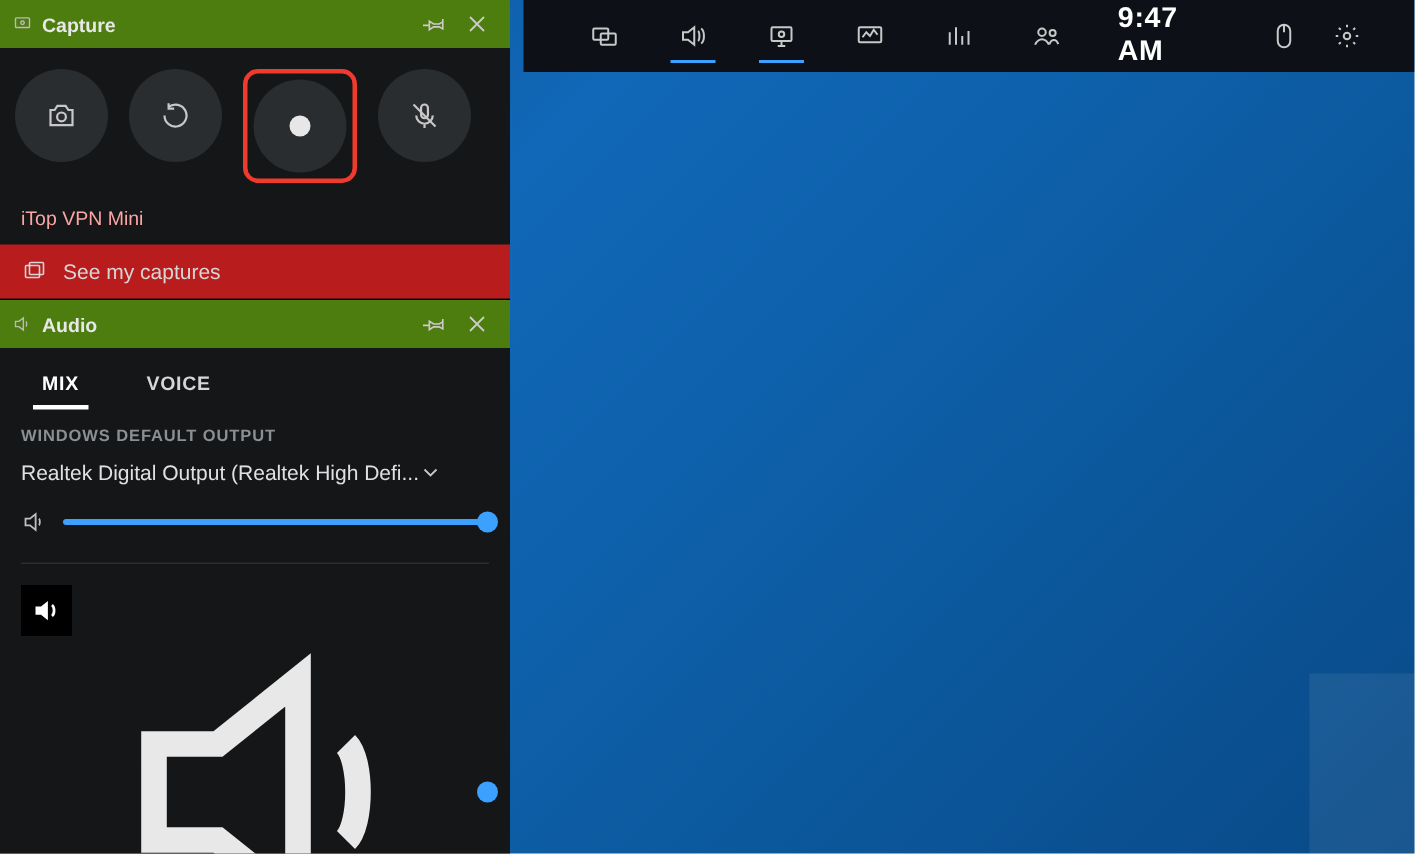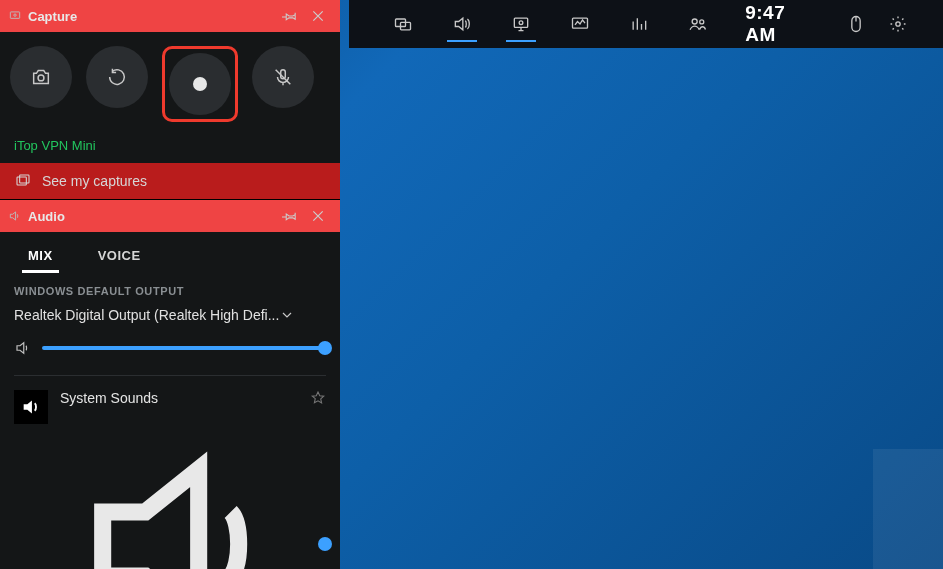--- a/index.html
+++ b/index.html
@@ -25,40 +25,40 @@
   width: 30px; height: 2px; background: #3ca0ff;
 }
 .topbar-time { color: #fff; font-size: 19px; font-weight: 600; margin: 0 18px 0 18px; letter-spacing: .5px;}
 .topbar-spacer { flex: 1; }
 
 
 .panel-stack { position: absolute; top: 0; left: 0; width: 340px; }
 .panel { background: #141617; border-bottom: 1px solid #000; }
 .panel-header {
   display: flex; align-items: center; height: 32px; padding: 0 8px;
-  background: #ef4444;
+  background: #4d7c0f;
 }
 .panel-header .title { font-weight: 600; font-size: 13px; margin-left: 6px; flex:1;}
 .panel-header svg.hdr-icon { width: 14px; height: 14px; color:#bbb; }
 .hdr-btn { width: 28px; height: 28px; display:flex; align-items:center; justify-content:center; color:#ccc;}
 .hdr-btn svg { width:16px; height:16px; }
 
 
 .capture-body { padding: 14px 10px 10px 10px; display:flex; gap:14px; justify-content:flex-start; }
 .round-btn {
   width: 62px; height: 62px; border-radius: 50%;
   background: #2a2d30; display:flex; align-items:center; justify-content:center;
   color:#c8c8c8;
 }
 .round-btn svg { width:22px; height:22px; }
 .round-btn.record { position:relative; }
 .round-btn.record .dot { width:14px; height:14px; border-radius:50%; background:#e7e7e7;}
 .record-highlight { border:3px solid #ef3a2d; border-radius:10px; padding:4px; }
 
-.capture-sub { padding: 6px 14px 10px 14px; color:#22c55e; font-size:13px;}
+.capture-sub { padding: 6px 14px 10px 14px; color:#fca5a5; font-size:13px;}
 .see-captures {
   background:#b91c1c; display:flex; align-items:center; gap:10px;
   padding: 10px 14px; font-size:14px; color:#d6d6d6;
 }
 .see-captures svg { width:18px; height:16px; }
 
 
 .audio-tabs { display:flex; gap:17px; padding: 10px 14px 0 14px; }
 .audio-tab { font-size:13px; font-weight:700; color:#d6d6d6; padding: 6px 14px 10px 14px; position:relative; letter-spacing:.5px;}
 .audio-tab.active { color:#fff; }
@@ -254,26 +254,20 @@
       <div class="divider"></div>
 
       <div class="app-row">
         <div class="app-icon">
           <svg viewBox="0 0 24 24" fill="currentColor">
               <path d="M4 9v6h4l5 4V5L8 9H4z"></path>
               <path d="M16 8c2 1.5 2 6.5 0 8" fill="none" stroke="currentColor" stroke-width="2"></path>
             </svg>
         </div>
         <div class="app-main">
-          <div class="app-title-row">
-            <span class="app-title">System Sounds</span>
-            <svg class="star" viewBox="0 0 24 24" fill="none" stroke="currentColor" stroke-width="1.6">
-                <path d="M12 3l2.6 5.6 6 .6-4.5 4.1 1.3 6-5.4-3.1L6.6 19l1.3-6L3.4 9.2l6-.6z"></path>
-              </svg>
-          </div>
           <div class="app-slider">
             <svg class="vicon" viewBox="0 0 24 24" fill="none" stroke="currentColor" stroke-width="1.6">
                 <path d="M4 9v6h4l5 4V5L8 9H4z"></path>
                 <path d="M16 9c1 1 1 5 0 6"></path>
               </svg>
             <div class="slider">
                 <div class="thumb"></div>
               </div>
           </div>
         </div>

